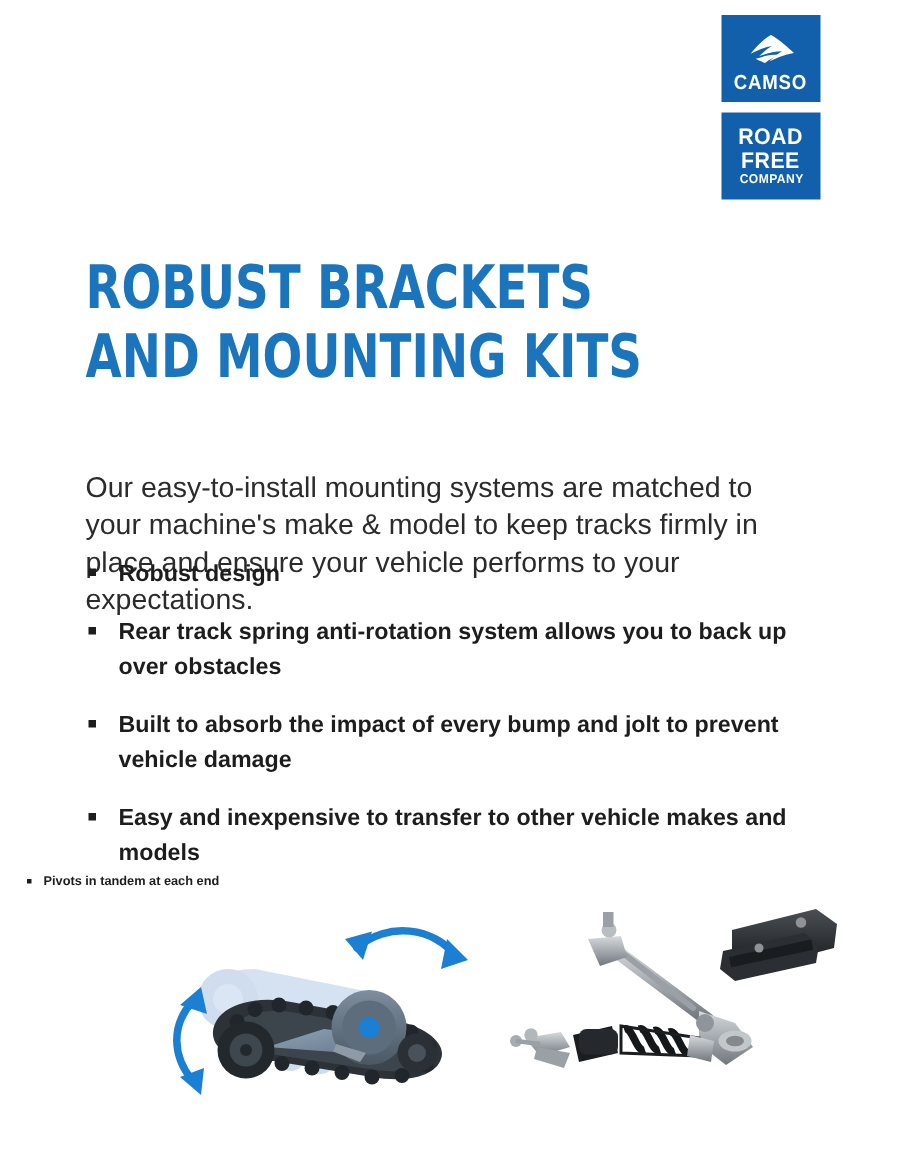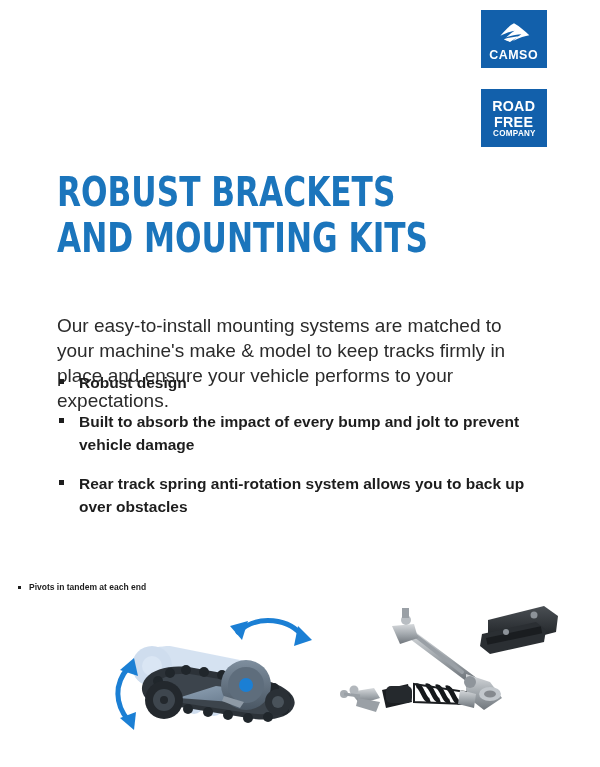--- a/index.html
+++ b/index.html
@@ -47,21 +47,21 @@
     font-size: 13.5px;
     font-weight: bold;
     letter-spacing: 0.6px;
     line-height: 1;
     margin-top: 4px;
     transform: scaleX(0.92);
     font-family: "Liberation Sans", sans-serif;
   }
   .logo-roadfree {
     height: 58px;
-    margin-top: 21px;
+    margin-top: 7px;
     padding: 4px 0;
   }
   .logo-roadfree .rf-line {
     color: #ffffff;
     font-weight: bold;
     line-height: 1.02;
     letter-spacing: 0.3px;
     text-align: center;
     transform: scaleX(0.95);
   }
@@ -202,25 +202,29 @@
 
 <p class="intro">Our easy-to-install mounting systems are matched to your machine's make &amp; model to keep tracks firmly in place and ensure your vehicle performs to your expectations.</p>
 
 <ul class="bullets">
   <li>
     <span class="sq"></span>
     <span class="btxt">Robust design</span>
   </li>
   <li>
     <span class="sq"></span>
+    <span class="btxt">Rear track spring anti-rotation system allows you to back up over obstacles</span>
+  </li>
+  <li>
+    <span class="sq"></span>
     <span class="btxt">Built to absorb the impact of every bump and jolt to prevent vehicle damage</span>
   </li>
   <li>
     <span class="sq"></span>
-    <span class="btxt">Rear track spring anti-rotation system allows you to back up over obstacles</span>
+    <span class="btxt">Easy and inexpensive to transfer to other vehicle makes and models</span>
   </li>
 </ul>
 
 <div class="footnote">
   <span class="fsq"></span>
   <span>Pivots in tandem at each end</span>
 </div>
 
 <div class="figures">
 

